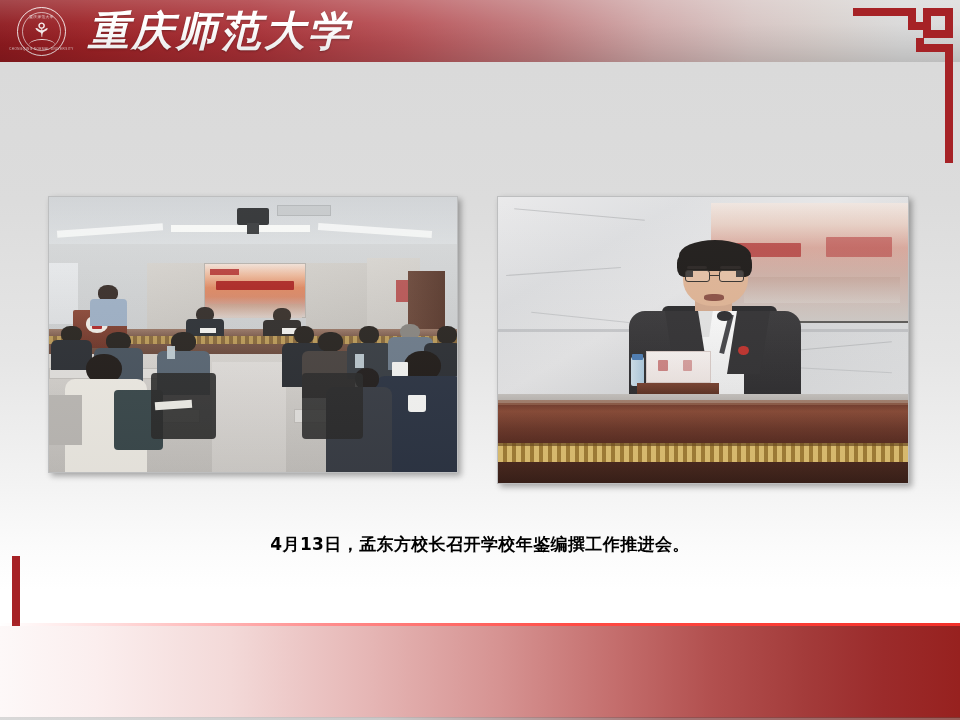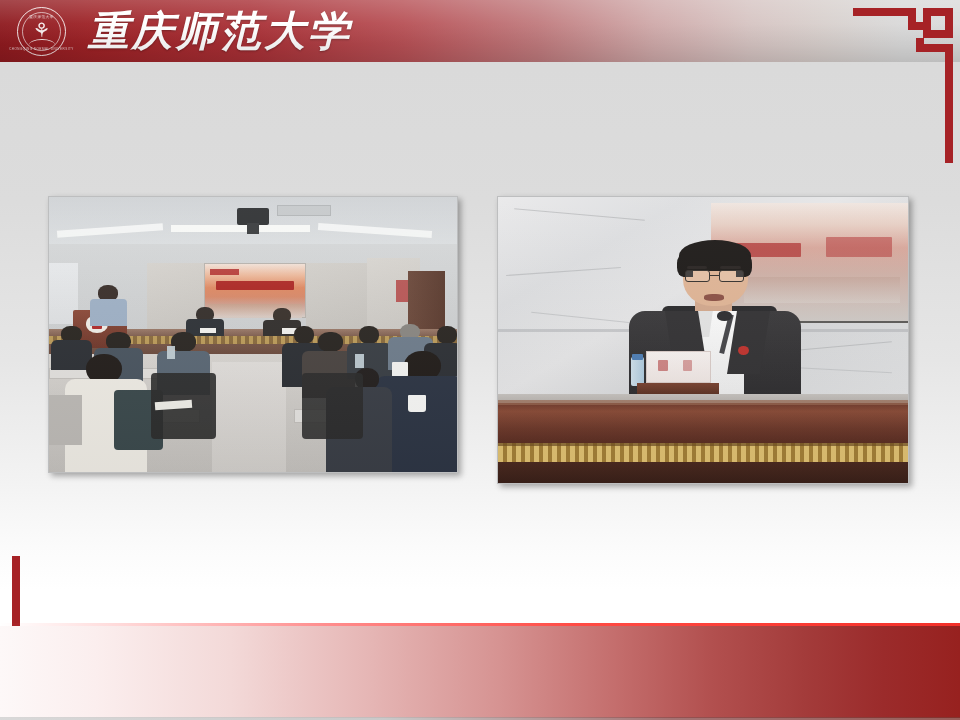--- a/index.html
+++ b/index.html
@@ -302,20 +302,21 @@
 
       <div class="ph-el" style="left:0;top:86%;width:100%;height:6.5%;background:repeating-linear-gradient(to right,#e0c172 0 5px,#a37f37 5px 9px);"></div>
       <div class="ph-el" style="left:0;top:86%;width:100%;height:1%;background:#6d4d22;opacity:.7;"></div>
 
       <div class="ph-el" style="left:0;top:92.5%;width:100%;height:7.5%;background:linear-gradient(to bottom,#4b2a20,#3a2019);"></div>
 
       <div class="ph-el" style="left:0;top:0;width:100%;height:100%;background:linear-gradient(to bottom,rgba(255,255,255,.05),rgba(0,0,0,.05));"></div>
     </div>
   </div>
 
+  <div class="caption">4月13日，孟东方校长召开学校年鉴编撰工作推进会。</div>
 
   <div class="orn orn-bl">
 
     <i style="left:0px;  top:0px;   width:8px;  height:106px;"></i>
 
     <i style="left:0px;  top:98px;  width:30px; height:8px;"></i>
     <i style="left:22px; top:92px;  width:8px;  height:14px;"></i>
 
     <i style="left:0px;  top:112px; width:30px; height:8px;"></i>
     <i style="left:0px;  top:112px; width:8px;  height:30px;"></i>

